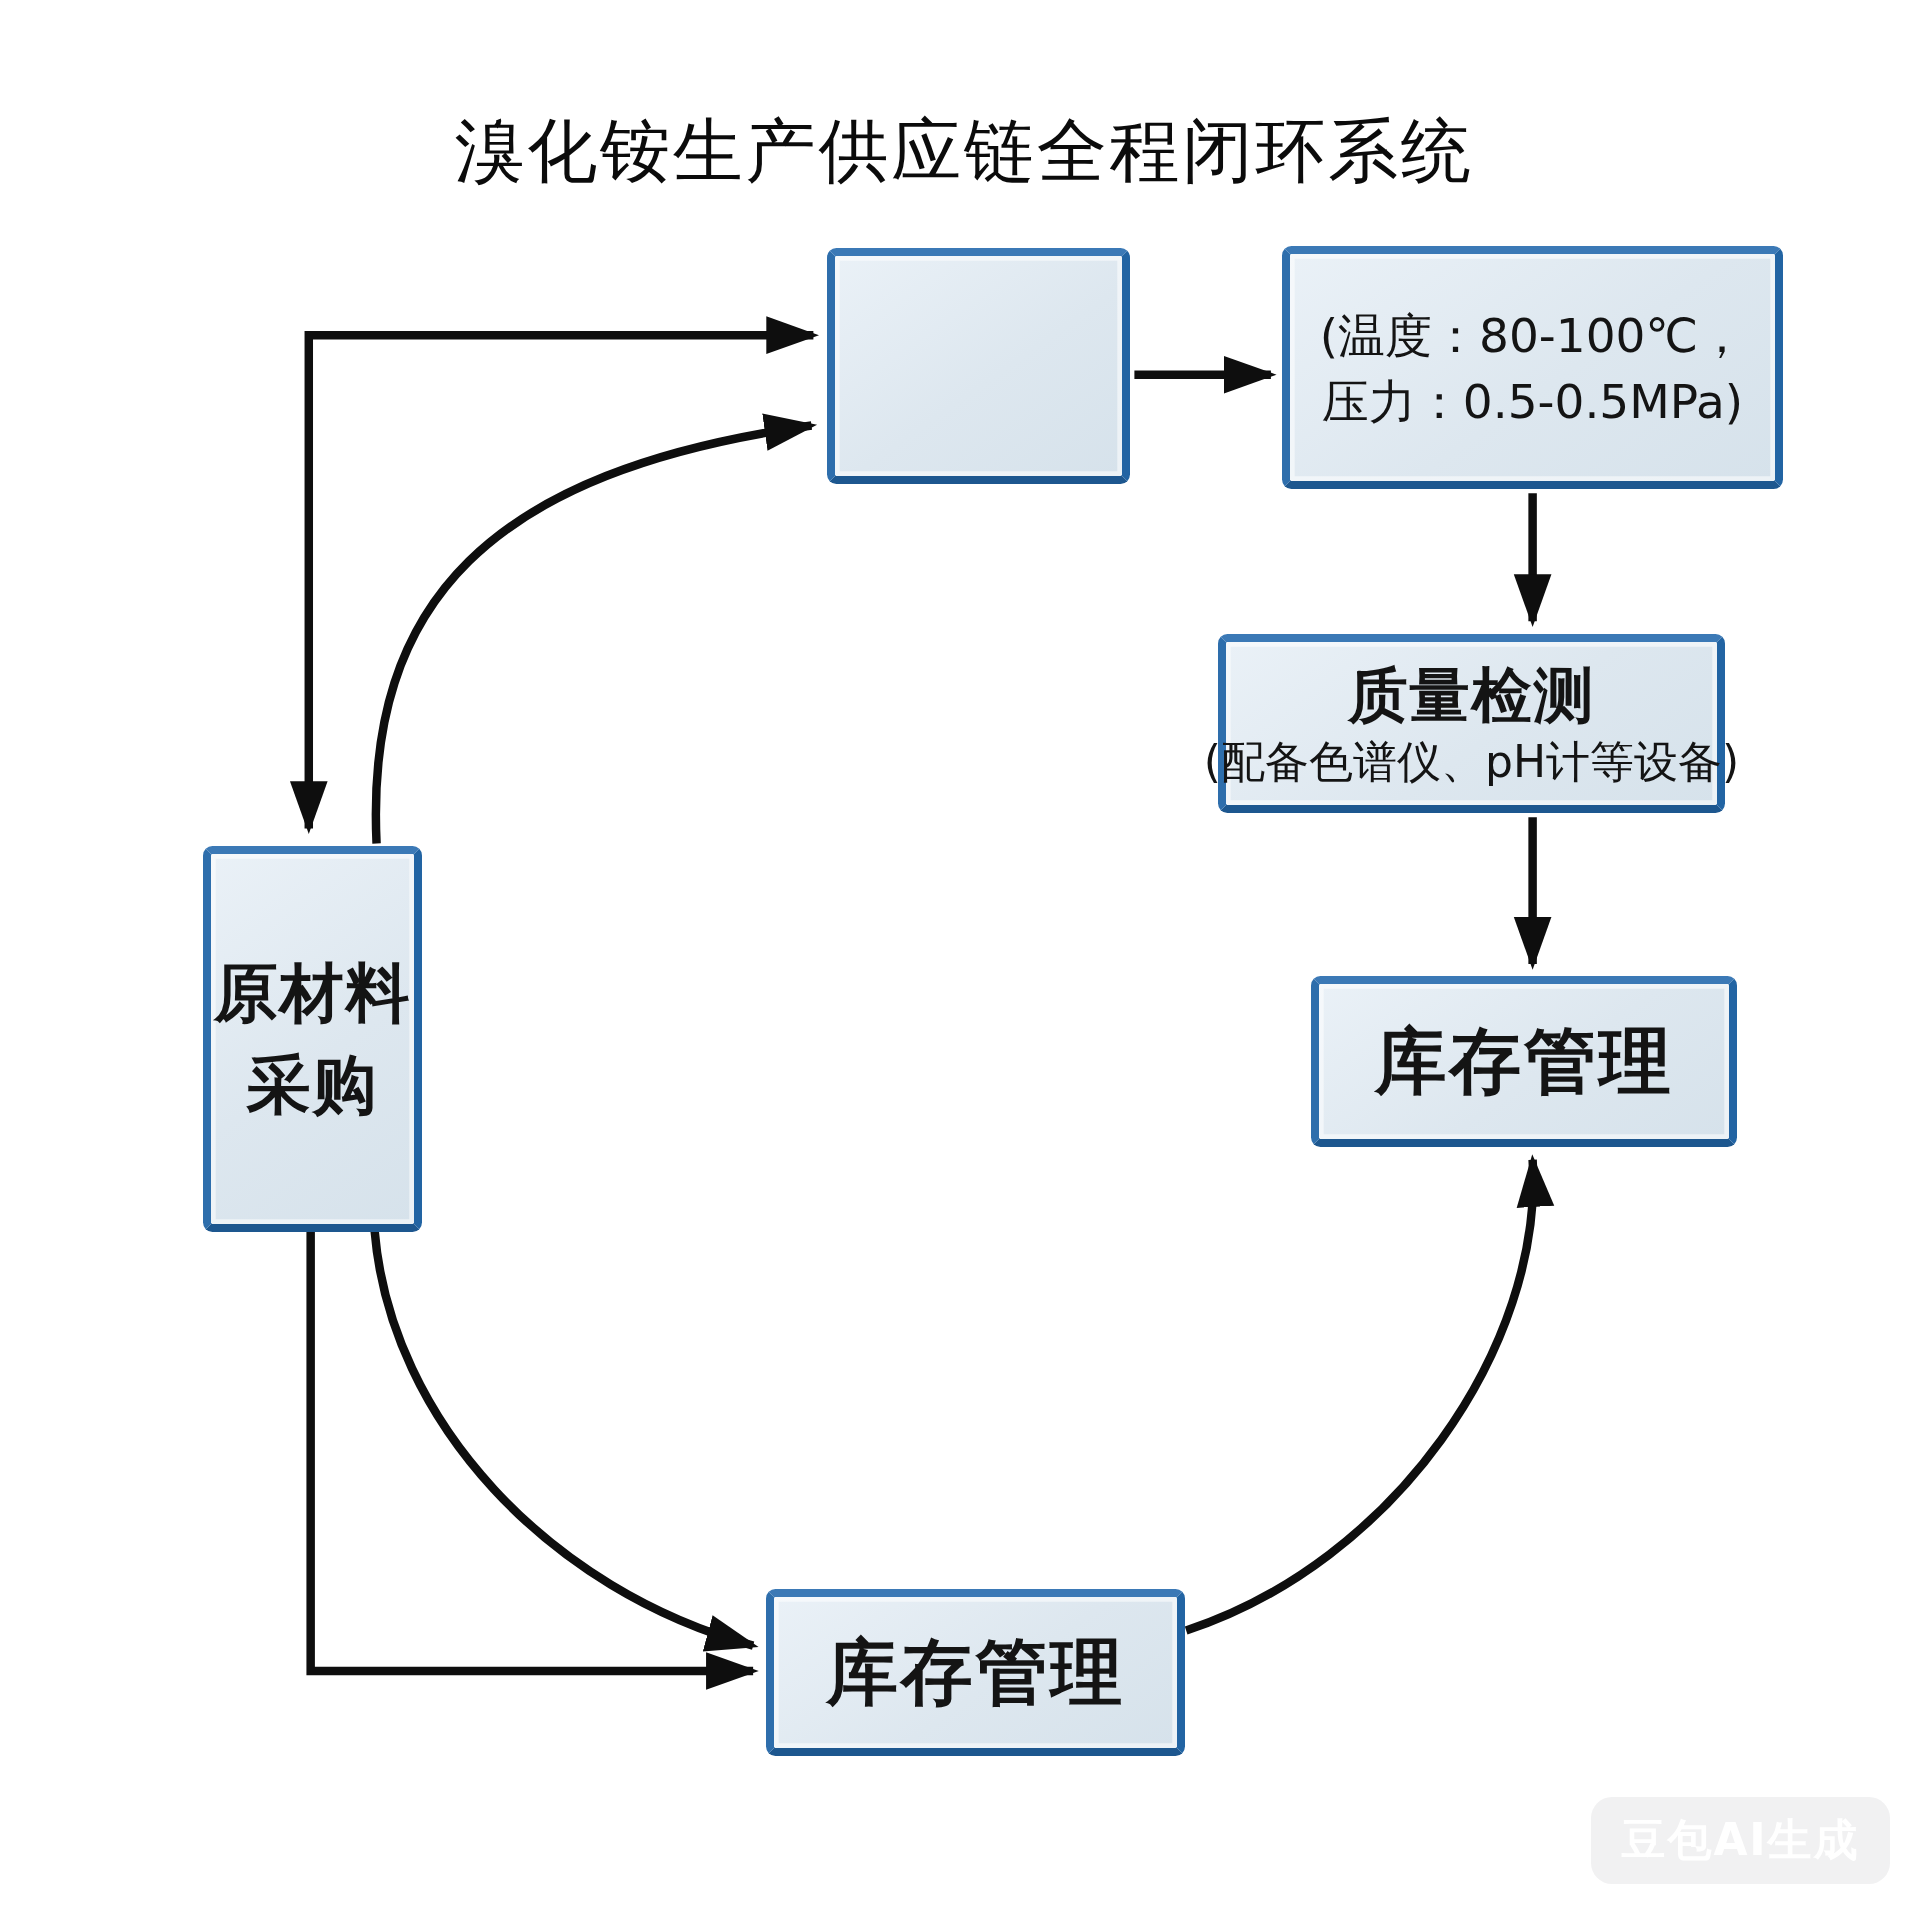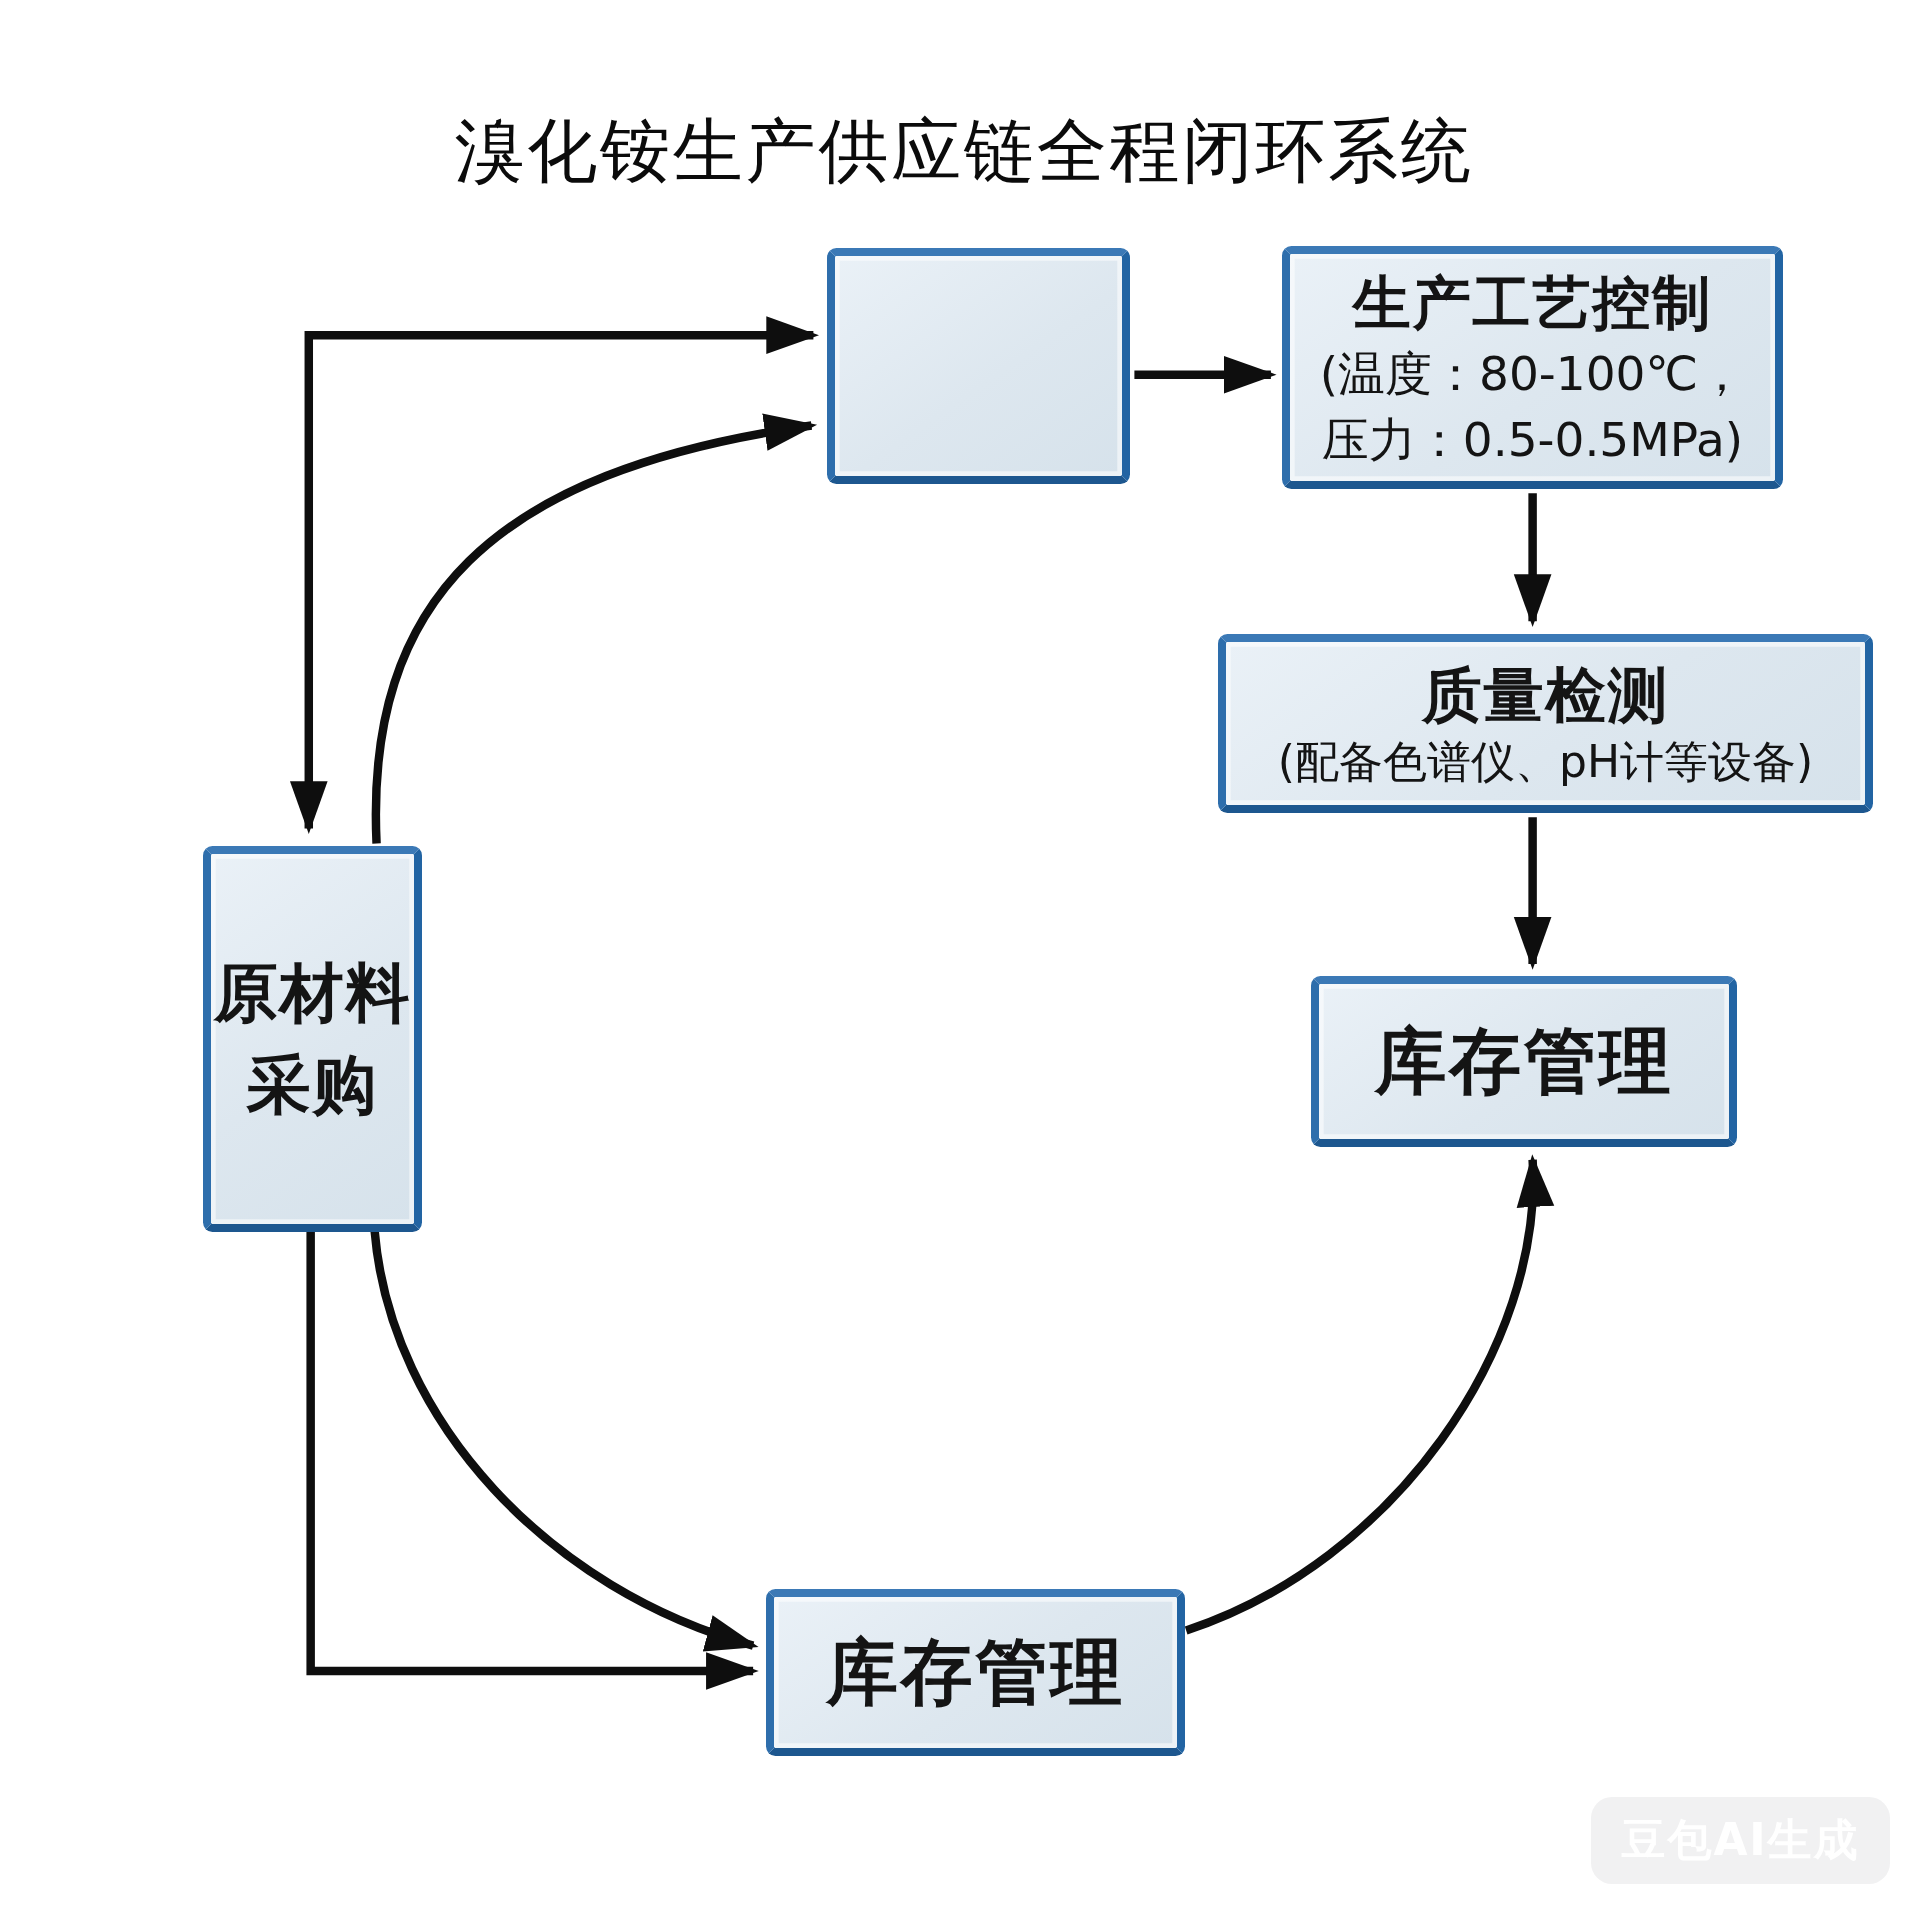--- a/index.html
+++ b/index.html
@@ -45,21 +45,21 @@
   }
   .node .h1{font-weight:700;}
   .node .sub{font-weight:400;white-space:nowrap;}
 
   #node-blank{left:827px;top:248px;width:303px;height:236px;}
 
   #node-process{left:1282px;top:246px;width:501px;height:243px;padding-top:3.8px;}
   #node-process .h1{font-size:58px;line-height:75px;letter-spacing:1.9px;}
   #node-process .sub{font-size:47px;line-height:66px;}
 
-  #node-quality{left:1218px;top:634px;width:655px;height:179px;}
+  #node-quality{left:1218px;top:634px;width:507px;height:179px;}
   #node-quality .h1{font-size:60px;line-height:77px;letter-spacing:1.9px;}
   #node-quality .sub{font-size:44px;line-height:56px;}
 
   #node-inventory-right{left:1311px;top:976px;width:426px;height:171px;}
   #node-inventory-right .h1{font-size:72px;letter-spacing:2.8px;}
 
   #node-raw{left:203px;top:846px;width:219px;height:386px;text-align:center;}
   #node-raw .h1{font-size:64px;line-height:92px;letter-spacing:1.9px;}
 
   #node-inventory-bottom{left:766px;top:1589px;width:419px;height:167px;}
@@ -111,21 +111,20 @@
       <path d="M 398 1308 C 415 1510, 585 1690, 800 1748" marker-end="url(#ah)"></path>
       <path d="M 1260 1732 C 1480 1660, 1640 1430, 1628 1232" marker-end="url(#ah)"></path>
     </g>
   </svg>
 
   <div class="node" id="node-blank">
     <div class="h1"></div>
   </div>
 
   <div class="node" id="node-process">
-    <div class="h1">生产工艺控制</div>
     <div class="sub">(温度：80-100℃，</div>
     <div class="sub">压力：0.5-0.5MPa)</div>
   </div>
 
   <div class="node" id="node-quality">
     <div class="h1">质量检测</div>
     <div class="sub">(配备色谱仪、pH计等设备)</div>
   </div>
 
   <div class="node" id="node-inventory-right">

